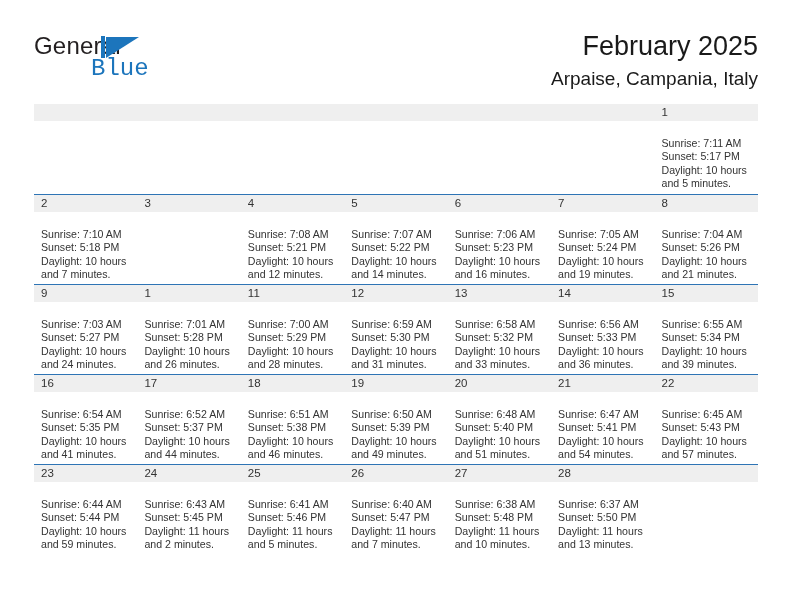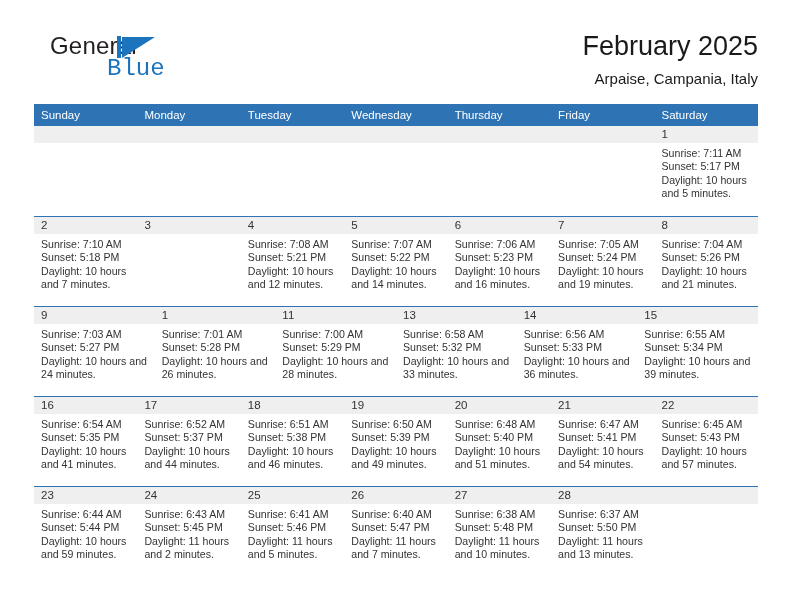--- a/index.html
+++ b/index.html
@@ -27,21 +27,21 @@
   .header {
     position: absolute;
     left: 34px;
     top: 30px;
     right: 34px;
     height: 66px;
   }
 
   .brand {
     position: absolute;
-    left: 16px;
+    left: 0;
     top: 2px;
     width: 210px;
     height: 56px;
   }
   .brand-general {
     position: absolute;
     left: 0;
     top: 0;
     font-size: 24px;
     letter-spacing: 0.2px;
@@ -90,21 +90,21 @@
   }
   .cal-title {
     font-size: 27px;
     color: #1a1a1a;
     line-height: 32px;
     white-space: nowrap;
     font-weight: normal;
     margin: 0;
   }
   .cal-subtitle {
-    font-size: 15px;
+    font-size: 19px;
     color: #1a1a1a;
     line-height: 22px;
     margin: 6px 0 0 0;
     white-space: nowrap;
     font-weight: normal;
   }
 
   
   .calendar {
     position: absolute;
@@ -157,20 +157,21 @@
   }
   .day-cell.empty .day-number {
     background: #efefef;
   }
 
   .day-body {
     padding: 4px 7px 0 7px;
     font-size: 10.6px;
     line-height: 13.4px;
     color: #333333;
+    margin-top: 12px;
   }
   .day-body div {
     white-space: nowrap;
   }
   .day-body .daylight {
     white-space: normal;
   }
 </style>
 </head>
 <body>
@@ -189,29 +190,20 @@
     </div>
 
     <div class="titles">
       <h1 class="cal-title">February 2025</h1>
       <h2 class="cal-subtitle">Arpaise, Campania, Italy</h2>
     </div>
 
   </div>
 
   <div class="calendar">
-    <div class="weekday-header">
-        <div class="weekday-cell">Sunday</div>
-        <div class="weekday-cell">Monday</div>
-        <div class="weekday-cell">Tuesday</div>
-        <div class="weekday-cell">Wednesday</div>
-        <div class="weekday-cell">Thursday</div>
-        <div class="weekday-cell">Friday</div>
-        <div class="weekday-cell">Saturday</div>
-      </div>
     <div id="weeks-container">
         <div class="week-row first">
           <div class="day-cell empty">
             <div class="day-number"></div>
           </div>
           <div class="day-cell empty">
             <div class="day-number"></div>
           </div>
           <div class="day-cell empty">
             <div class="day-number"></div>
@@ -306,20 +298,28 @@
           </div>
           <div class="day-cell">
             <div class="day-number">11</div>
             <div class="day-body">
               <div>Sunrise: 7:00 AM</div>
               <div>Sunset: 5:29 PM</div>
               <div class="daylight">Daylight: 10 hours and 28 minutes.</div>
             </div>
           </div>
           <div class="day-cell">
+            <div class="day-number">12</div>
+            <div class="day-body">
+              <div>Sunrise: 6:59 AM</div>
+              <div>Sunset: 5:30 PM</div>
+              <div class="daylight">Daylight: 10 hours and 31 minutes.</div>
+            </div>
+          </div>
+          <div class="day-cell">
             <div class="day-number">13</div>
             <div class="day-body">
               <div>Sunrise: 6:58 AM</div>
               <div>Sunset: 5:32 PM</div>
               <div class="daylight">Daylight: 10 hours and 33 minutes.</div>
             </div>
           </div>
           <div class="day-cell">
             <div class="day-number">14</div>
             <div class="day-body">

